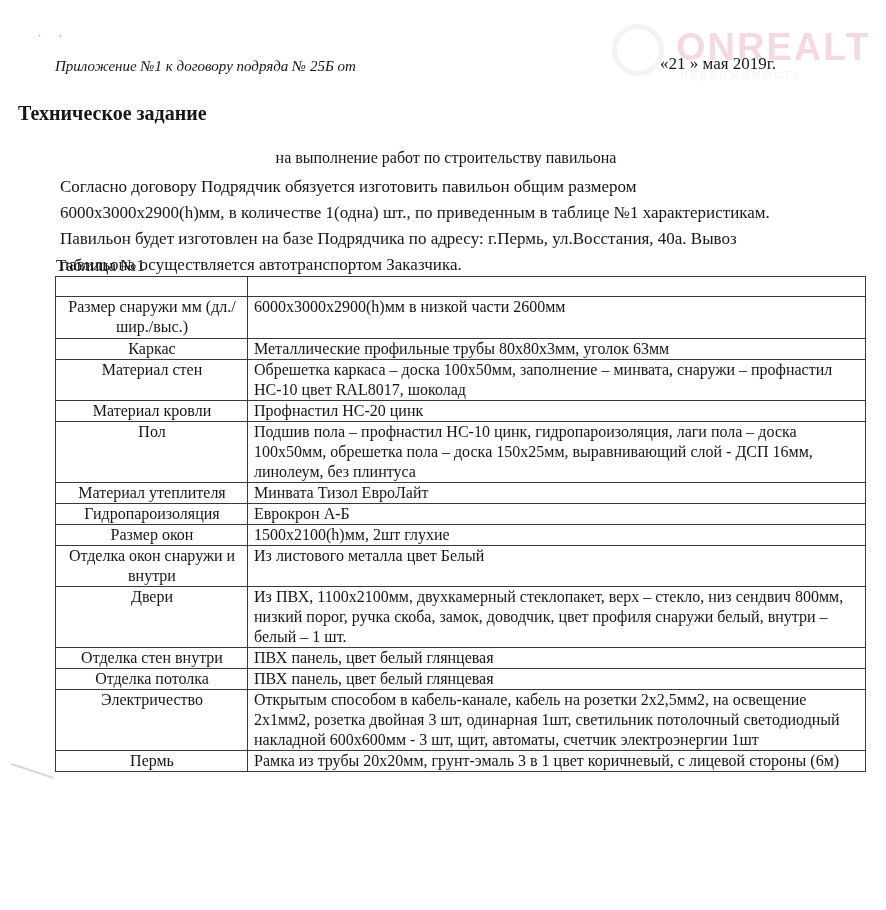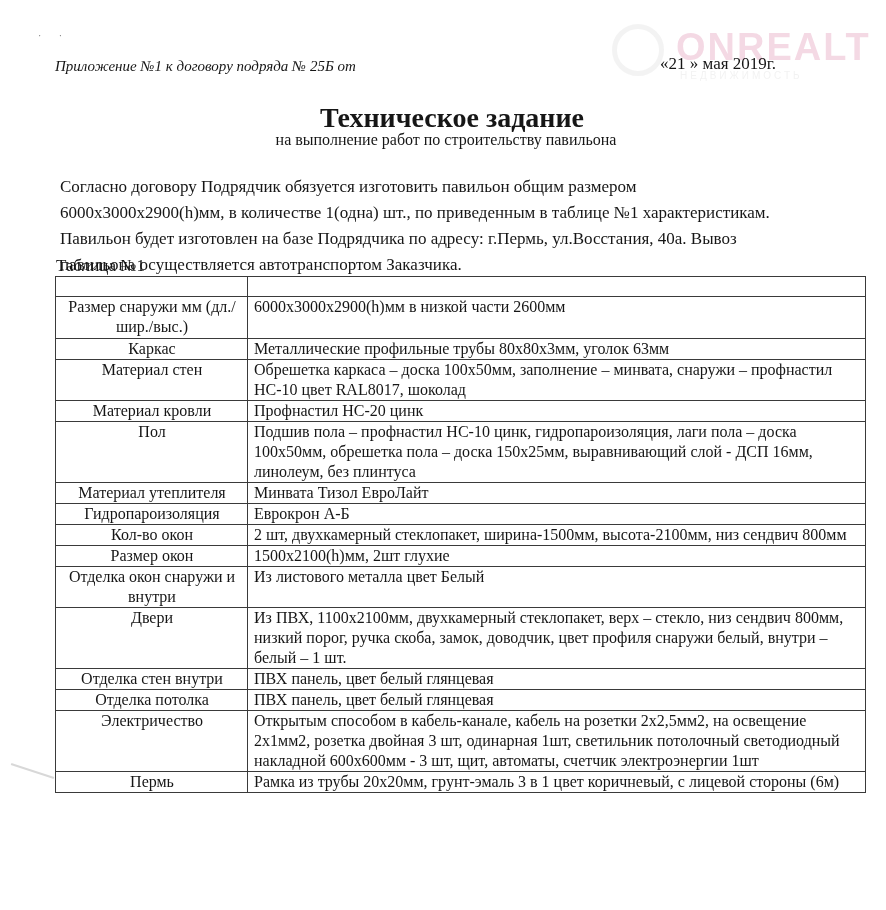--- a/index.html
+++ b/index.html
@@ -70,30 +70,29 @@
     .header-date {
       position: absolute;
       left: 660px;
       top: 54px;
       font-size: 17px;
     }
     .title {
       position: absolute;
       left: 0; width: 886px;
       top: 102px;
-      text-align: center;
       font-weight: bold;
-      font-size: 28px;
+      font-size: 20px;
       padding-left: 18px;
       box-sizing: border-box;
     }
     .subtitle {
       position: absolute;
       left: 0; width: 886px;
-      top: 131px;
+      top: 149px;
       text-align: center;
       font-size: 16px;
       padding-left: 6px;
       box-sizing: border-box;
     }
     .intro {
       position: absolute;
       left: 56px;
       top: 172px;
       width: 800px;
@@ -195,24 +194,20 @@
     </tr>
     <tr>
       <td class="label">Материал утеплителя</td>
       <td class="value">Минвата Тизол ЕвроЛайт</td>
     </tr>
     <tr>
       <td class="label">Гидропароизоляция</td>
       <td class="value">Еврокрон А-Б</td>
     </tr>
     <tr>
-      <td class="label">Кол-во окон</td>
-      <td class="value">2 шт, двухкамерный стеклопакет, ширина-1500мм, высота-2100мм, низ сендвич 800мм</td>
-    </tr>
-    <tr>
       <td class="label">Размер окон</td>
       <td class="value">1500х2100(h)мм, 2шт  глухие</td>
     </tr>
     <tr>
       <td class="label">Отделка окон снаружи и внутри</td>
       <td class="value">Из листового металла цвет Белый</td>
     </tr>
     <tr>
       <td class="label">Двери</td>
       <td class="value">Из ПВХ, 1100х2100мм, двухкамерный стеклопакет, верх – стекло, низ сендвич 800мм, низкий порог, ручка скоба, замок, доводчик, цвет профиля снаружи белый, внутри – белый – 1 шт.</td>

